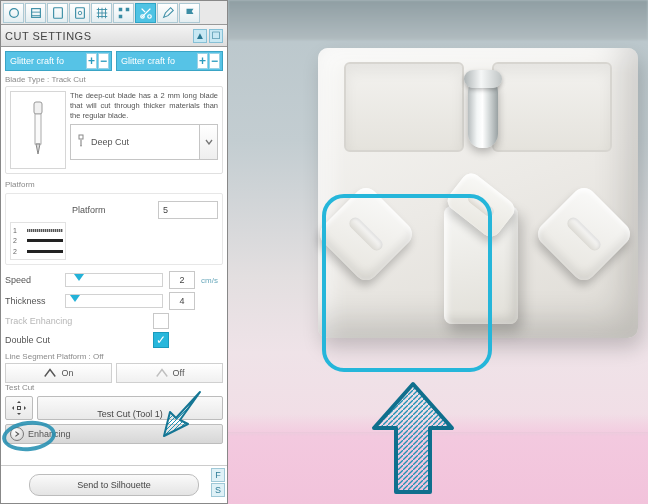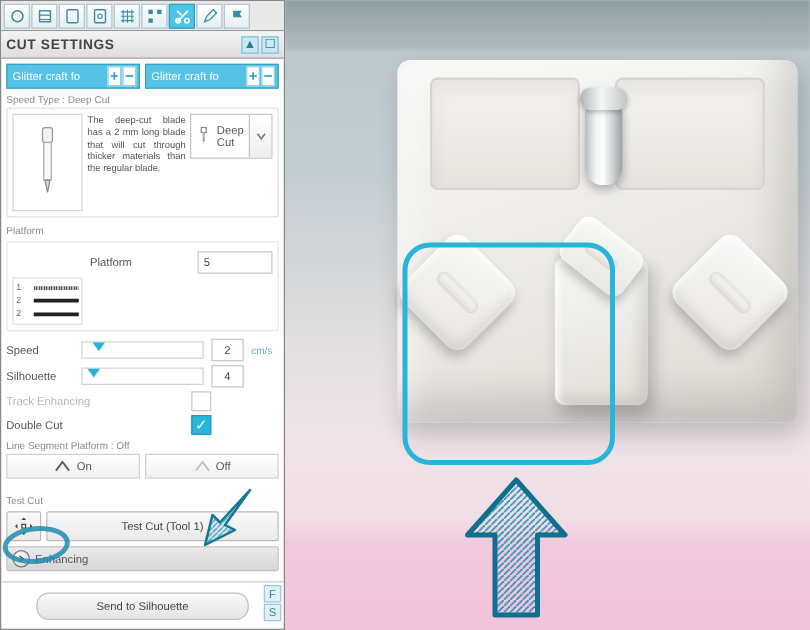--- a/index.html
+++ b/index.html
@@ -4,36 +4,36 @@
 <style>
   *{box-sizing:border-box;margin:0;padding:0;font-family:Arial,Helvetica,sans-serif}
   body{width:648px;height:504px;overflow:hidden;position:relative;background:#ece9e4}
   .stage{display:flex;width:648px;height:504px}
   
   .panel{width:228px;height:504px;border:1px solid #888;background:#fff;display:flex;flex-direction:column;font-size:10px;color:#333}
   .toolbar{height:24px;background:#e8e8e8;border-bottom:1px solid #999;display:flex;align-items:center;padding:0 2px;gap:1px}
   .toolbar .tbtn{width:21px;height:20px;border:1px solid #acc9d4;background:linear-gradient(#fff,#e4eef1);display:flex;align-items:center;justify-content:center;color:#3a7d94}
   .toolbar .tbtn svg{width:14px;height:14px}
   .hdr{height:22px;background:linear-gradient(#f4f4f4,#dedede);border-bottom:1px solid #999;display:flex;align-items:center;justify-content:space-between;padding:0 4px}
-  .hdr .title{font-size:11px;font-weight:bold;color:#444;letter-spacing:.5px}
+  .hdr .title{font-size:11px;font-weight:normal;color:#444;letter-spacing:.5px}
   .hdr .hctrl{display:flex;gap:2px}
   .hdr .hbtn{width:14px;height:14px;border:1px solid #86c0d6;background:#c8e8f3;display:flex;align-items:center;justify-content:center;color:#2a7893;font-size:10px;line-height:1}
   .scroll{flex:1;overflow:hidden;position:relative;padding:2px 4px 2px 4px}
   .tabs{display:flex;gap:4px;margin:2px 0 4px}
   .tab{flex:1;height:20px;background:#56c3e6;border:1px solid #3aa4c5;display:flex;align-items:center;position:relative;color:#fff;font-size:9px;padding:0 4px;overflow:hidden;white-space:nowrap}
   .tab .tadd{position:absolute;right:2px;top:1px;display:flex;gap:1px}
   .tab .pm{width:11px;height:16px;background:#fff;color:#2d9cbf;display:flex;align-items:center;justify-content:center;font-size:12px;font-weight:bold;border:1px solid #9ad2e5}
   .editbar{height:20px;background:linear-gradient(#eaeaea,#d7d7d7);border:1px solid #bdbdbd;border-radius:2px;display:flex;align-items:center;padding:0 4px;gap:4px;margin-bottom:2px}
   .circ{width:14px;height:14px;border-radius:50%;border:1px solid #777;background:radial-gradient(circle at 35% 30%,#fff,#cfcfcf);display:flex;align-items:center;justify-content:center}
   .circ svg{width:8px;height:8px}
   .subhdr{color:#8a8a8a;font-size:8px;margin:2px 0 2px}
   .bladebox{display:flex;gap:4px;border:1px solid #e0e0e0;padding:4px;border-radius:2px}
   .bladepic{width:56px;height:78px;border:1px solid #d6d6d6;display:flex;align-items:center;justify-content:center}
   .bladepic svg{width:24px;height:60px}
-  .bladeinfo{flex:1;display:flex;flex-direction:row;gap:4px}
+  .bladeinfo{flex:1;display:flex;flex-direction:column;gap:4px}
   .desc{color:#555;font-size:7.5px;line-height:1.3;text-align:justify}
   .dd{height:36px;border:1px solid #c5c5c5;display:flex;align-items:center;position:relative;background:#fff}
   .dd .ddlbl{flex:1;display:flex;align-items:center;gap:4px;padding:0 4px;font-size:9px;color:#555}
   .dd .ddarr{width:18px;height:100%;border-left:1px solid #c5c5c5;display:flex;align-items:center;justify-content:center;background:linear-gradient(#fff,#eee)}
   .section{border:1px solid #e7e7e7;border-radius:2px;padding:4px;margin-top:4px}
   .row{display:flex;align-items:center;gap:6px;margin:3px 0}
   .lbl{width:54px;color:#555;font-size:9px}
   .slider{flex:1;height:14px;position:relative;border:1px solid #d2d2d2;background:#fff}
   .slider .mark{position:absolute;top:0;width:0;height:0;border-left:5px solid transparent;border-right:5px solid transparent;border-top:7px solid #24b2d8}
   .numbox{width:26px;height:18px;border:1px solid #c8c8c8;background:#fff;display:flex;align-items:center;justify-content:center;font-size:9px;color:#444}
@@ -43,21 +43,21 @@
   .platformgrid{display:flex;gap:6px;align-items:flex-start}
   .pimg{width:56px;height:38px;border:1px solid #e2e2e2;padding:2px;display:flex;flex-direction:column;justify-content:space-around;font-size:7px;color:#666}
   .pimg .bar{height:3px;background:#222;margin-left:8px}
   .pimg .bar.top{background:repeating-linear-gradient(90deg,#555 0 1px,#bbb 1px 2px)}
   .overcut{display:flex;gap:4px;margin-top:2px}
   .ocbtn{flex:1;height:20px;border:1px solid #d0d0d0;background:linear-gradient(#fff,#f0f0f0);display:flex;align-items:center;justify-content:center;gap:4px;font-size:9px;color:#555}
   .ocbtn svg{width:14px;height:12px}
   .testcut{display:flex;align-items:center;gap:4px;margin-top:4px}
   .tc-sq{width:28px;height:24px;border:1px solid #bcbcbc;border-radius:2px;background:linear-gradient(#fafafa,#e9e9e9);display:flex;align-items:center;justify-content:center}
   .tc-sq svg{width:16px;height:16px}
-  .tc-btn{flex:1;height:24px;border:1px solid #bcbcbc;border-radius:2px;background:linear-gradient(#fafafa,#e9e9e9);display:flex;align-items:center;justify-content:center;font-size:9px;color:#444}
+  .tc-btn{flex:1;height:24px;border:1px solid #bcbcbc;border-radius:2px;background:linear-gradient(#fafafa,#e9e9e9);display:flex;align-items:flex-end;justify-content:center;font-size:9px;color:#444}
   .adv{height:20px;background:linear-gradient(#eaeaea,#d7d7d7);border:1px solid #bdbdbd;border-radius:2px;display:flex;align-items:center;padding:0 4px;gap:4px;margin-top:4px;font-size:9px;color:#555}
   .footer{height:38px;border-top:1px solid #ccc;display:flex;align-items:center;justify-content:center;position:relative;margin-top:auto}
   .sendbtn{width:170px;height:22px;border:1px solid #bcbcbc;border-radius:10px;background:linear-gradient(#fafafa,#e4e4e4);display:flex;align-items:center;justify-content:center;font-size:9px;color:#444}
   .footer .fstack{position:absolute;right:2px;top:2px;display:flex;flex-direction:column;gap:1px}
   .footer .fbtn{width:14px;height:14px;border:1px solid #9fc8d7;background:#dff1f7;font-size:9px;color:#307d98;display:flex;align-items:center;justify-content:center}
   .hand{position:absolute;pointer-events:none}
   .oval{position:absolute;border:4px solid rgba(30,140,175,.85);border-radius:50%;pointer-events:none}
   
   .photo{flex:1;position:relative;overflow:hidden}
   .photo .sky{position:absolute;inset:0;background:linear-gradient(180deg,#b9c6cb 0%,#c3cdd1 28%,#e3dfe0 55%,#efe3e8 70%,#f4d8e4 100%)}
@@ -159,21 +159,21 @@
         <div class="tab">
           <span>Glitter craft fo</span>
           <div class="tadd">
               <div class="pm">+</div>
               <div class="pm">−</div>
             </div>
         </div>
       </div>
 
 
-      <div class="subhdr">Speed Type : Deep Cut</div>
+      <div class="subhdr">Blade Type : Track Cut</div>
       <div class="bladebox">
         <div class="bladepic">
           <svg viewBox="0 0 24 60">
               <rect x="8" y="2" width="8" height="12" rx="2" fill="#f1f1f1" stroke="#999"></rect>
               <rect x="9" y="14" width="6" height="30" fill="#fafafa" stroke="#aaa"></rect>
               <path d="M10 44h4l-2 10z" fill="#d9d9d9" stroke="#888"></path>
             </svg>
         </div>
         <div class="bladeinfo">
           <div class="desc">The deep-cut blade has a 2 mm long blade that will cut through thicker materials than the regular blade.</div>
@@ -222,21 +222,21 @@
 
       <div class="row" style="margin-top:6px">
         <div class="lbl">Speed</div>
         <div class="slider">
             <div class="mark" style="left:8%"></div>
           </div>
         <div class="numbox">2</div>
         <div class="unit">cm/s</div>
       </div>
       <div class="row">
-        <div class="lbl">Silhouette</div>
+        <div class="lbl">Thickness</div>
         <div class="slider">
             <div class="mark" style="left:4%"></div>
           </div>
         <div class="numbox">4</div>
         <div class="unit"></div>
       </div>
       <div class="row">
         <div class="lbl" style="width:80px;color:#b7b7b7">Track Enhancing</div>
         <div style="flex:1"></div>
         <div class="chk"></div>
@@ -258,21 +258,21 @@
           <span>On</span>
         </div>
         <div class="ocbtn">
           <svg viewBox="0 0 16 12">
               <path d="M2 10L8 2l6 8" fill="none" stroke="#bfbfbf" stroke-width="1.6"></path>
             </svg>
           <span>Off</span>
         </div>
       </div>
 
-      <div class="subhdr" style="margin-top:13px">Test Cut</div>
+      <div class="subhdr" style="margin-top:0">Test Cut</div>
       <div class="testcut">
         <div class="tc-sq">
           <svg viewBox="0 0 16 16">
               <path d="M8 1l2 2H6zM8 15l-2-2h4zM1 8l2-2v4zM15 8l-2 2V6z" fill="#4a4a4a"></path>
               <rect x="6.5" y="6.5" width="3" height="3" fill="none" stroke="#4a4a4a"></rect>
             </svg>
         </div>
         <div class="tc-btn">
             <span>Test Cut (Tool 1)</span>
           </div>

